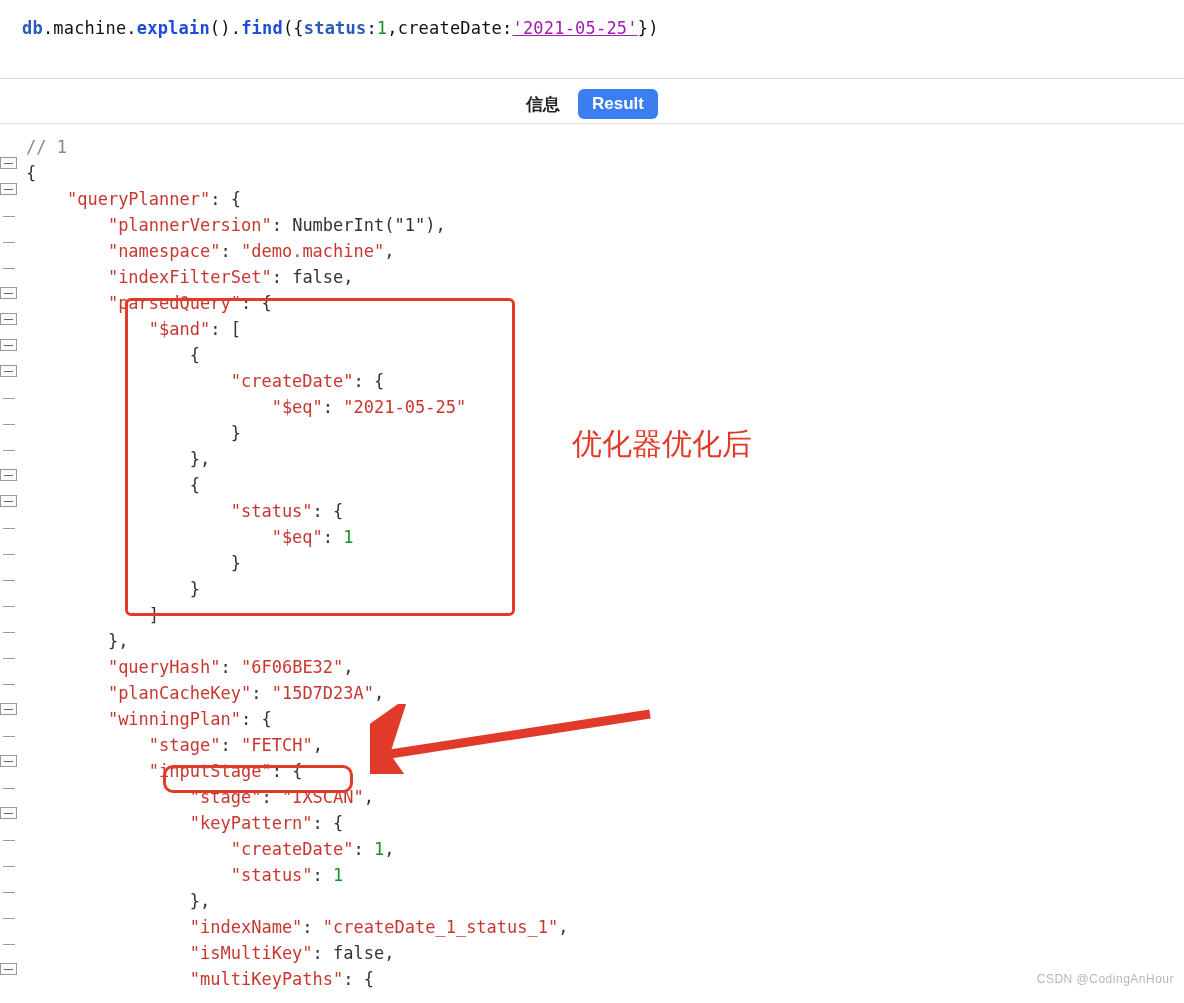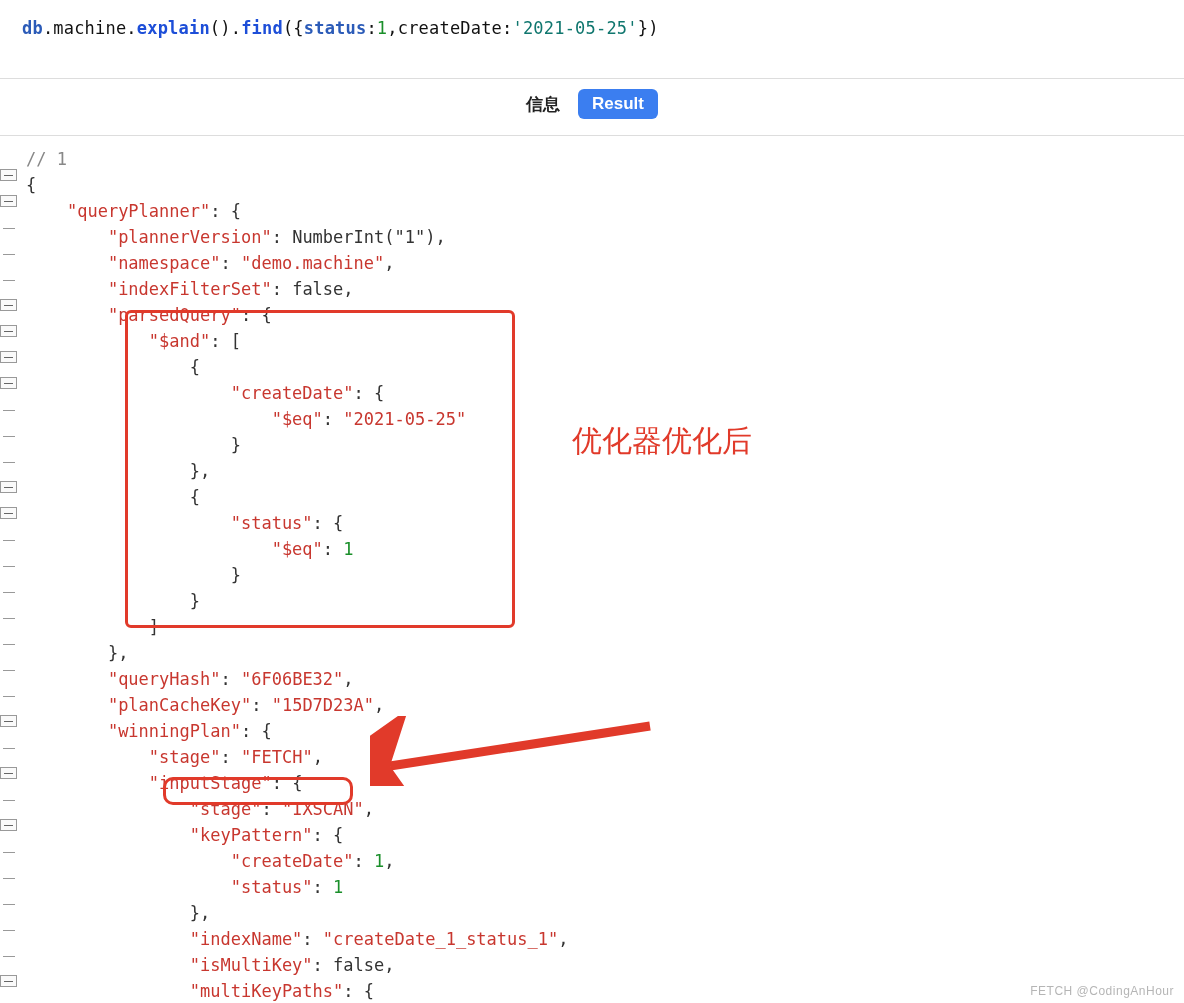--- a/index.html
+++ b/index.html
@@ -14,21 +14,21 @@
       padding: 18px 22px 40px;
       border-bottom: 1px solid #ddd;
       font-size: 17px;
       letter-spacing: 0.2px;
     }
     .tabs {
       display: flex;
       justify-content: center;
       align-items: center;
       gap: 18px;
-      padding: 10px 0 16px;
+      padding: 10px 0 4px;
       border-bottom: 1px solid #ddd;
       font-family: -apple-system, "PingFang SC", sans-serif;
       font-size: 17px;
       font-weight: 600;
     }
     .tab-info { color: #222; }
     .tab-result {
       background: #3b7ef0;
       color: #fff;
       padding: 5px 14px;
@@ -70,21 +70,21 @@
       white-space: pre;
       line-height: 26px;
       height: 26px;
     }
     .comment { color: #888; }
 
     .tok-db { color: #2b5bb8; font-weight: 600; }
     .tok-method { color: #1d4ed8; font-weight: 600; }
     .tok-prop { color: #2b5bb8; font-weight: 600; }
     .tok-plain { color: #111; }
-    .tok-str-red { color: #0f766e; }
+    .tok-str-red { color: #a21caf; text-decoration: underline; }
     .tok-key { color: #c8372f; }
     .tok-str { color: #c8372f; }
     .tok-num { color: #1a8f2a; }
     .tok-punc { color: #333; }
     .tok-kw { color: #333; }
 
     .annot-box1 {
       position: absolute;
       border: 3px solid #e13a2a;
       border-radius: 6px;
@@ -186,25 +186,25 @@
   <div class="line">                <span class="tok-key">"keyPattern"</span><span class="tok-punc">: {</span></div>
   <div class="line">                    <span class="tok-key">"createDate"</span><span class="tok-punc">: </span><span class="tok-num">1</span><span class="tok-punc">,</span></div>
   <div class="line">                    <span class="tok-key">"status"</span><span class="tok-punc">: </span><span class="tok-num">1</span></div>
   <div class="line">                <span class="tok-punc">},</span></div>
   <div class="line">                <span class="tok-key">"indexName"</span><span class="tok-punc">: </span><span class="tok-str">"createDate_1_status_1"</span><span class="tok-punc">,</span></div>
   <div class="line">                <span class="tok-key">"isMultiKey"</span><span class="tok-punc">: </span><span class="tok-kw">false</span><span class="tok-punc">,</span></div>
   <div class="line">                <span class="tok-key">"multiKeyPaths"</span><span class="tok-punc">: {</span></div>
 
   <div class="annot-box1" style="left:125px; top:174px; width:390px; height:318px;"></div>
   <div class="annot-box1" style="left:163px; top:641px; width:190px; height:28px; border-radius:10px;"></div>
-  <div class="annot-text" style="left:572px; top:285px;">优化器优化后</div>
+  <div class="annot-text" style="left:572px; top:300px;">优化器优化后</div>
 
   <svg class="arrow-svg" style="left:370px; top:580px;" width="300" height="70">
     <defs>
       <marker id="ah" markerWidth="14" markerHeight="14" refX="3" refY="6" orient="auto">
         <path d="M0,0 L12,6 L0,12 L3,6 Z" fill="#e13a2a"></path>
       </marker>
     </defs>
     <line x1="280" y1="10" x2="20" y2="50" stroke="#e13a2a" stroke-width="9" marker-end="url(#ah)"></line>
   </svg>
 
-  <div class="watermark">FETCH @CodingAnHour</div>
+  <div class="watermark">CSDN @CodingAnHour</div>
 </div>
 
 </body></html>

